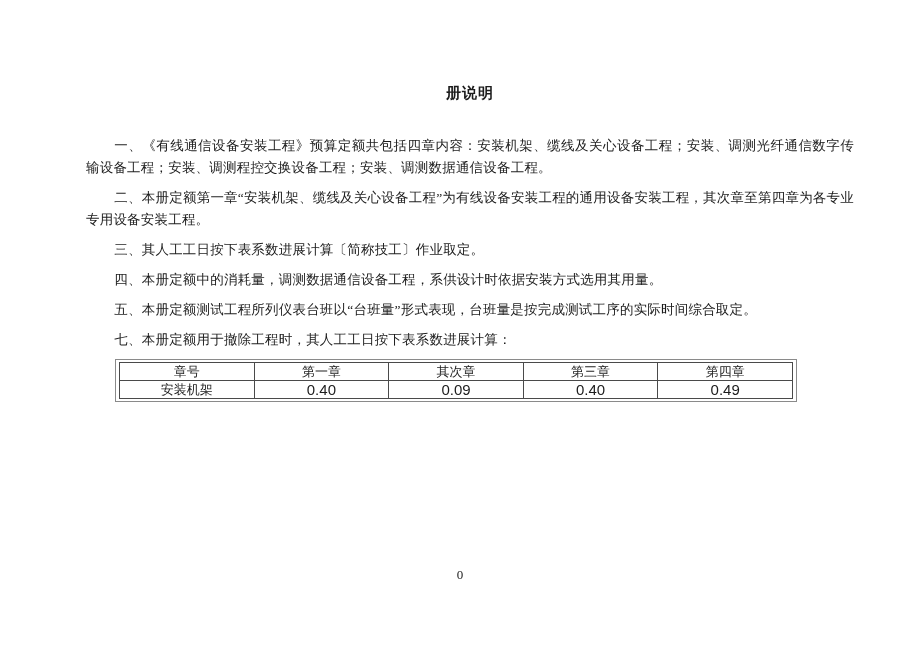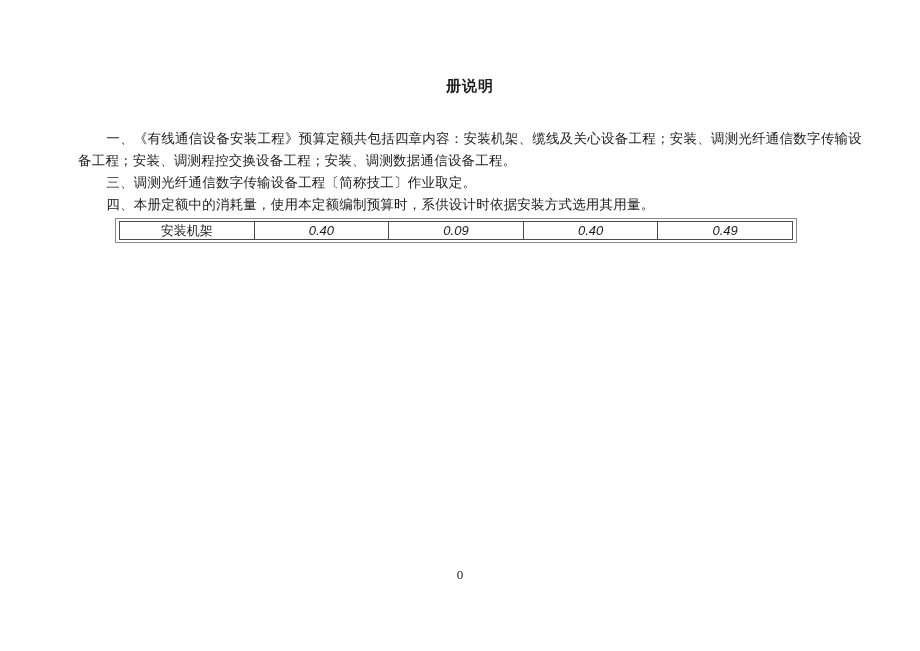--- a/index.html
+++ b/index.html
@@ -12,33 +12,33 @@
     width: 920px;
     height: 651px;
     background: #ffffff;
     color: #1c1c1c;
     font-family: "Liberation Serif", "DejaVu Serif", serif;
     overflow: hidden;
   }
   .content {
     position: absolute;
     left: 78px;
-    top: 74px;
+    top: 81px;
     width: 784px;
   }
   .doc-title {
     margin: 0 0 30px 0;
     text-align: center;
     font-size: 15px;
     line-height: 24px;
     font-weight: bold;
     letter-spacing: 1px;
   }
   .para {
-    margin: 0;
+    margin: 8px;
     font-size: 13.5px;
     line-height: 22px;
     text-align: justify;
     text-indent: 2.1em;
     letter-spacing: 0.2px;
   }
   .table-outer {
     margin: 2px 0 0 37px;
     width: 682px;
     border: 1px solid #8a8a8a;
@@ -54,22 +54,21 @@
     border: 1px solid #4a4a4a;
     height: 17px;
     padding: 0;
     text-align: center;
     vertical-align: middle;
     font-size: 13px;
     line-height: 17px;
   }
   .coef-table td.num {
     font-family: "Liberation Sans", "DejaVu Sans", sans-serif;
-    font-size: 13px;
-    font-style: italic;
+    font-size: 15px;
   }
   .page-number {
     position: absolute;
     left: 0;
     right: 0;
     top: 567px;
     text-align: center;
     font-size: 13px;
     line-height: 16px;
     font-family: "Liberation Serif", "DejaVu Serif", serif;
@@ -77,26 +76,36 @@
 </style>
 </head>
 <body>
 
 <div class="page">
   <div class="content">
 
     <h1 class="doc-title">册说明</h1>
 
     <p class="para">一、《有线通信设备安装工程》预算定额共包括四章内容：安装机架、缆线及关心设备工程；安装、调测光纤通信数字传输设备工程；安装、调测程控交换设备工程；安装、调测数据通信设备工程。</p>
-    <p class="para">三、调测光纤通信数字传输设备工程〔简称技工〕作业取定。</p>
-    <p class="para">四、本册定额中的消耗量，使用本定额编制预算时，系供设计时依据安装方式选用其用量。</p>
+    <p class="para">二、本册定额第一章“安装机架、缆线及关心设备工程”为有线设备安装工程的通用设备安装工程，其次章至第四章为各专业专用设备安装工程。</p>
+    <p class="para">三、其人工工日按下表系数进展计算〔简称技工〕作业取定。</p>
+    <p class="para">四、本册定额中的消耗量，调测数据通信设备工程，系供设计时依据安装方式选用其用量。</p>
+    <p class="para">五、本册定额测试工程所列仪表台班以“台班量”形式表现，台班量是按完成测试工序的实际时间综合取定。</p>
+    <p class="para">七、本册定额用于撤除工程时，其人工工日按下表系数进展计算：</p>
 
     <div class="table-outer">
       <table class="coef-table">
         <tbody>
+          <tr>
+            <td>章号</td>
+            <td>第一章</td>
+            <td>其次章</td>
+            <td>第三章</td>
+            <td>第四章</td>
+          </tr>
           <tr>
             <td>安装机架</td>
             <td class="num">0.40</td>
             <td class="num">0.09</td>
             <td class="num">0.40</td>
             <td class="num">0.49</td>
           </tr>
         </tbody>
       </table>
     </div>

